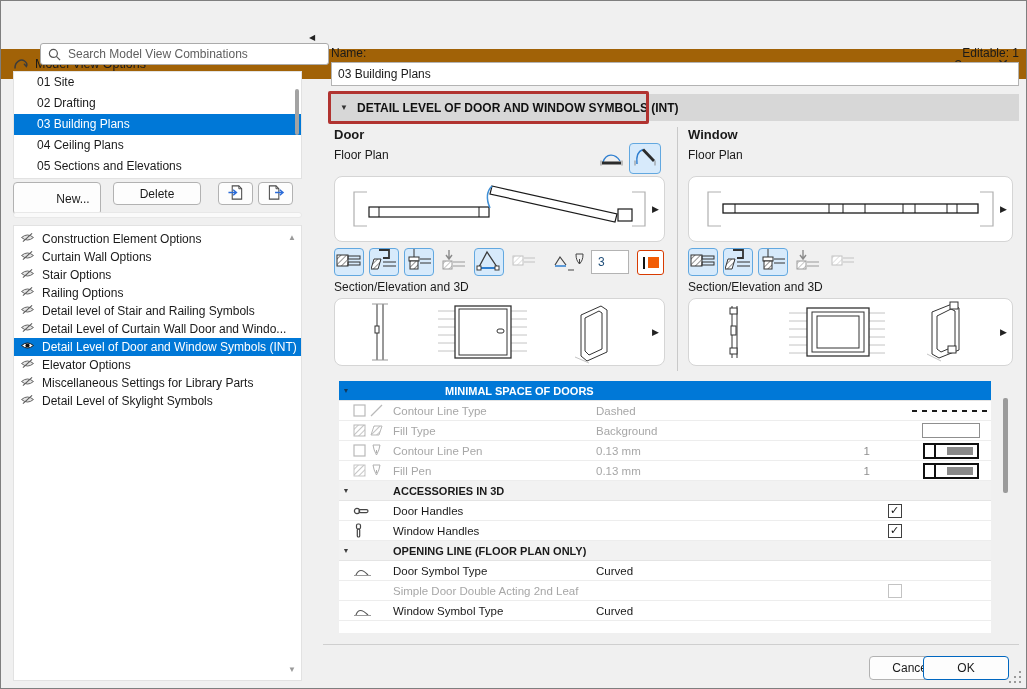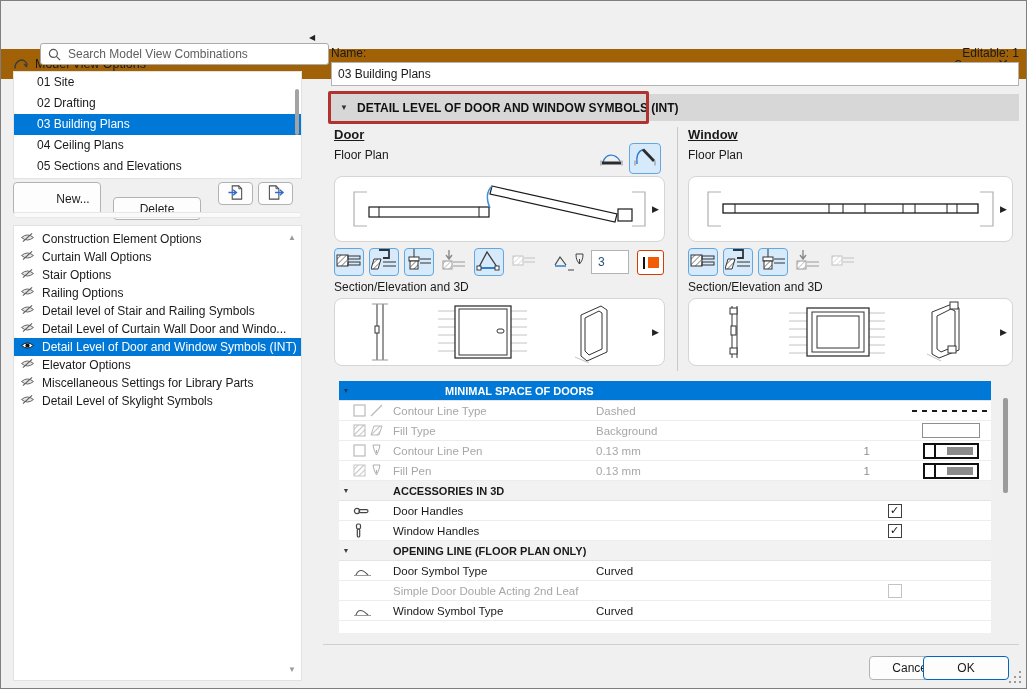--- a/index.html
+++ b/index.html
@@ -22,21 +22,21 @@
   .list{background:#fff;border:1px solid #e2e2e2;box-sizing:border-box;overflow:hidden;}
   .combo-item{height:21px;line-height:21px;padding-left:23px;font-size:12px;}
   .opt-item{height:18px;display:flex;align-items:center;gap:7px;padding-left:6px;font-size:12px;white-space:nowrap;}
   .selrow{background:#0078d7;color:#fff;}
   .thumb{position:absolute;background:#a3a3a3;border-radius:2px;}
   .scrollarr{position:absolute;font-size:8px;color:#9a9a9a;line-height:8px;}
   
   .input{background:#fff;border:1px solid #b3b3b3;box-sizing:border-box;font:12px "Liberation Sans",sans-serif;color:#1a1a1a;padding:0 6px;outline:none;}
   .secbar{left:330px;top:93px;width:688px;height:27px;background:#d7d7d7;display:flex;align-items:center;}
   .redbox{left:327px;top:90px;width:321px;height:33px;border:3px solid #b13330;border-radius:2px;box-sizing:border-box;z-index:5;}
-  .lbl-b{font-weight:bold;font-size:13px;text-decoration:underline;}
+  .lbl-b{font-weight:bold;font-size:13px;}
   .lbl{font-size:12px;}
   .preview{background:#fff;border:1px solid #d5d5d5;border-radius:8px;box-sizing:border-box;}
   .pv-arrow{position:absolute;right:5px;top:50%;transform:translateY(-50%);font-size:9px;color:#222;}
   .tb{display:flex;align-items:center;justify-content:center;width:30px;height:28px;border-radius:4px;box-sizing:border-box;}
   .tb.sel{background:#d7eafb;border:1px solid #62a8e0;}
   .toggle{display:flex;align-items:center;justify-content:center;border-radius:4px;box-sizing:border-box;}
   .toggle.sel{background:#d7eafb;border:1px solid #62a8e0;}
   .vdiv{width:1px;background:#c9c9c9;}
   
   .table{left:338px;top:380px;width:652px;height:252px;background:#fff;overflow:hidden;}
@@ -120,21 +120,21 @@
   <div class="abs list" style="left:12px;top:70px;width:289px;height:108px;">
     <div class="combo-item">01 Site</div>
     <div class="combo-item">02 Drafting</div>
     <div class="combo-item selrow">03 Building Plans</div>
     <div class="combo-item">04 Ceiling Plans</div>
     <div class="combo-item">05 Sections and Elevations</div>
     <div class="thumb" style="left:281px;top:17px;width:4px;height:46px;"></div>
   </div>
 
   <div class="abs btn" style="left:12px;top:181px;width:88px;height:33px;padding-left:32px;">New...</div>
-  <div class="abs btn" style="left:112px;top:196px;width:88px;height:23px;">Delete</div>
+  <div class="abs btn" style="left:112px;top:181px;width:88px;height:23px;">Delete</div>
   <div class="abs btn" style="left:217px;top:181px;width:35px;height:23px;">
     <span>
       <svg width="20" height="17" viewBox="0 0 20 18">
           <path d="M6 2 h7 l3 3 v11 h-10 z" fill="#fff" stroke="#4a4a4a" stroke-width="1.1"></path>
           <path d="M13 2 v3 h3" fill="none" stroke="#4a4a4a"></path>
           <path d="M2 9 h8 M7 6 l3.5 3 L7 12" fill="none" stroke="#2b6bd8" stroke-width="1.5"></path>
         </svg>
     </span>
   </div>
   <div class="abs btn" style="left:257px;top:181px;width:35px;height:23px;">

